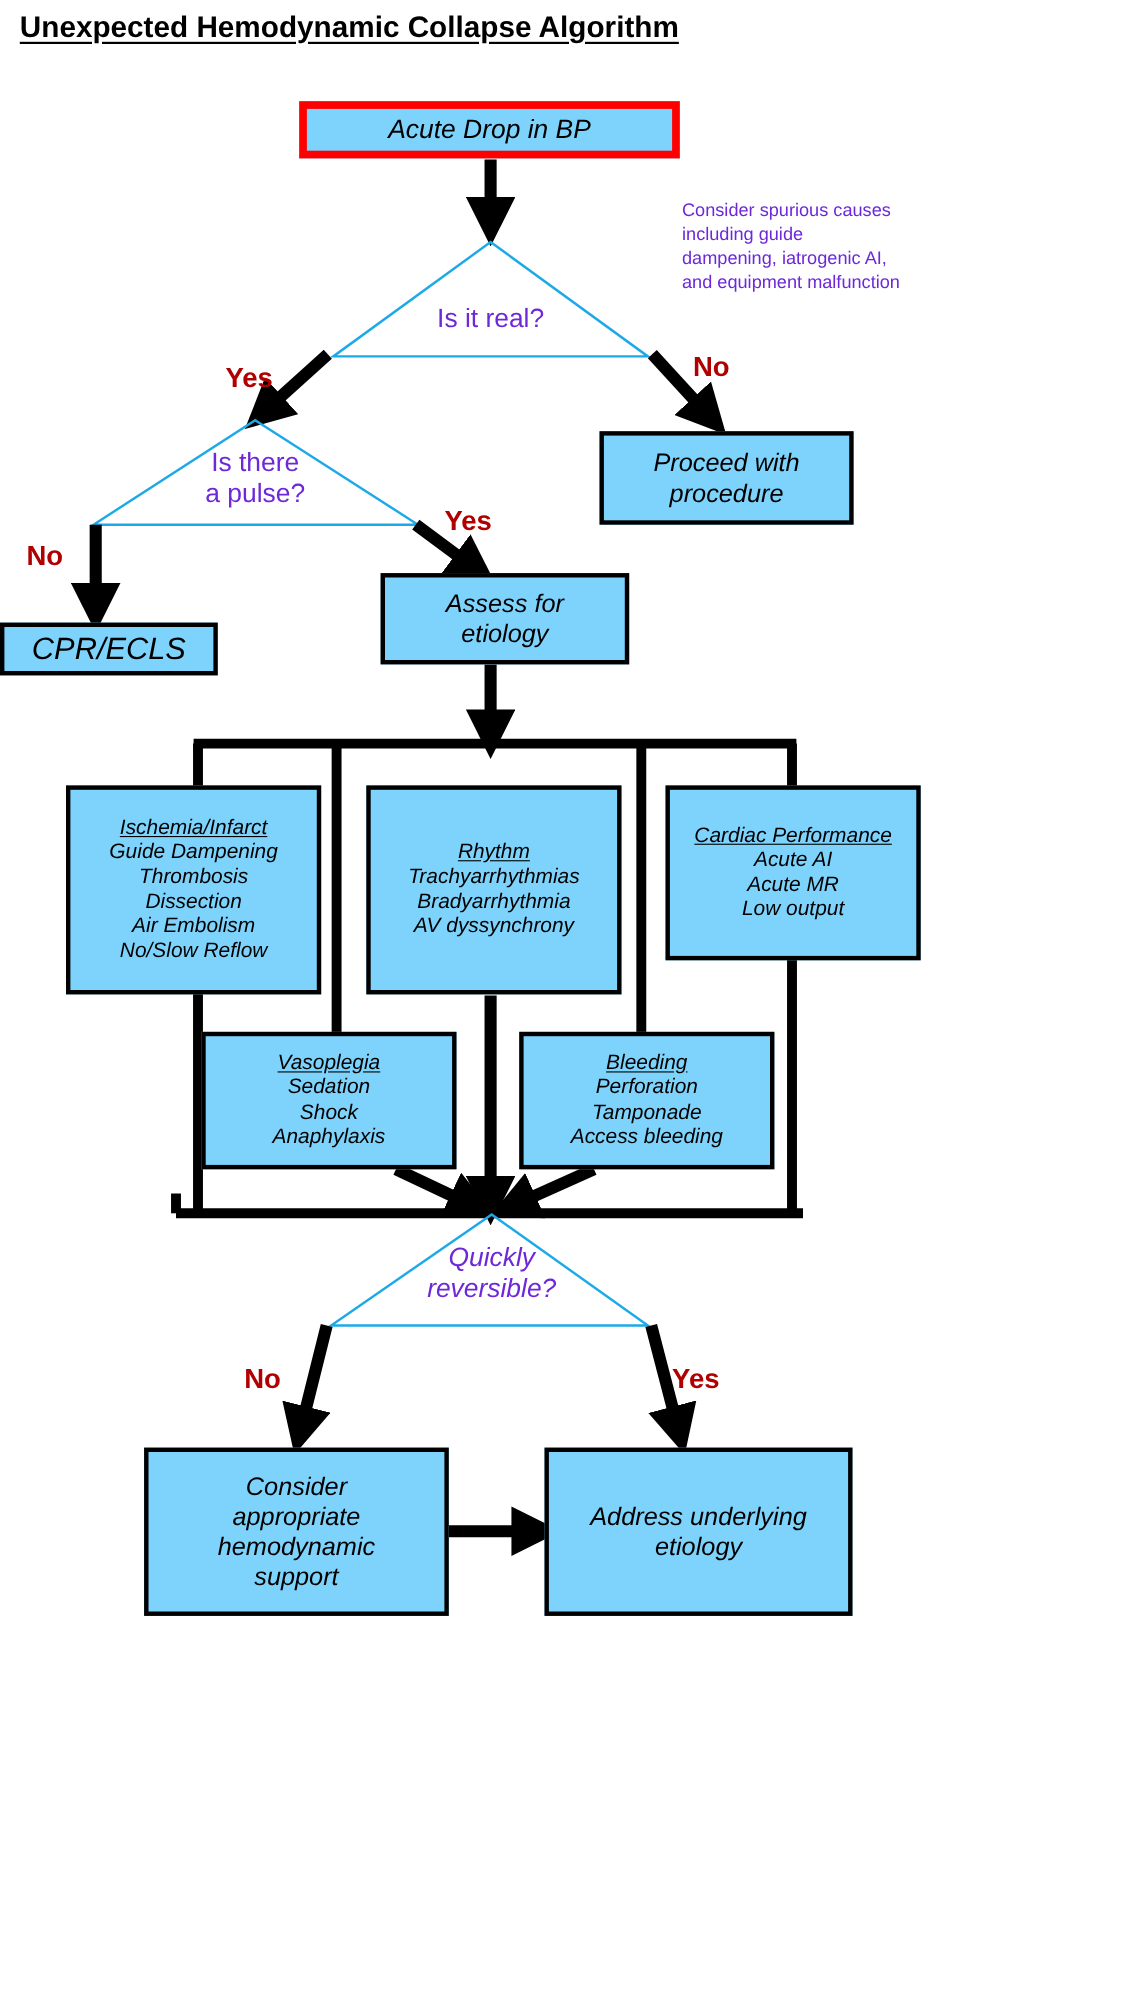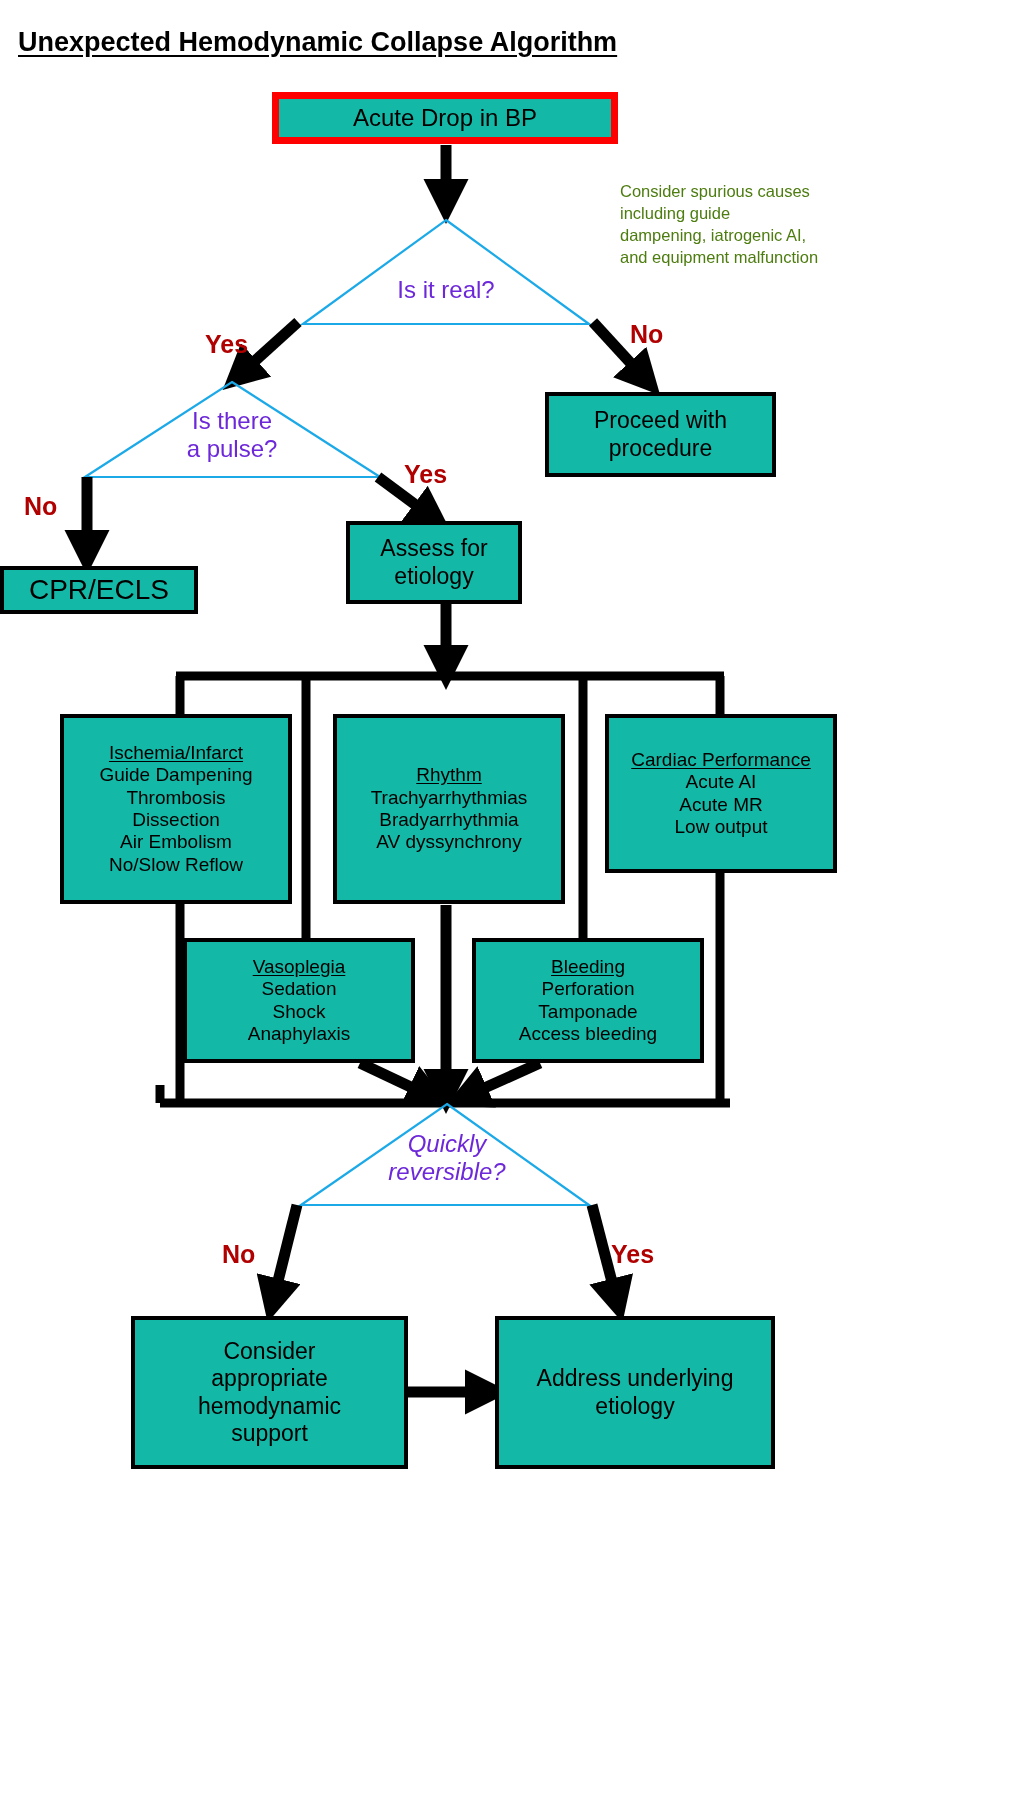--- a/index.html
+++ b/index.html
@@ -5,44 +5,43 @@
   html,body{margin:0;padding:0;background:#ffffff;}
   body{width:1024px;height:1820px;position:relative;font-family:"Liberation Sans",sans-serif;color:#000;}
   #stage{position:relative;width:1024px;height:1820px;overflow:hidden;}
   svg#wires{position:absolute;left:0;top:0;width:1024px;height:1820px;}
 
   .title{
     position:absolute;left:18px;top:10px;
     font-size:27px;font-weight:bold;letter-spacing:0px;
     text-decoration:underline;text-underline-offset:4px;
     white-space:nowrap;
-    margin-top:17px;
   }
 
   .box{
-    position:absolute;background:#14b8a6;border:4px solid #000;
+    position:absolute;background:#7dd3fc;border:4px solid #000;
     display:flex;flex-direction:column;align-items:center;justify-content:center;
-    text-align:center;line-height:1.18;box-sizing:border-box;
+    text-align:center;line-height:1.18;box-sizing:border-box;font-style:italic;
   }
   .box.red{border:7px solid #ff0000;}
 
   .box .hd{font-weight:400;text-decoration:underline;text-underline-offset:2px;}
   .box .ln{font-weight:400;}
 
   .dec-label{
     position:absolute;text-align:center;line-height:1.18;
     font-size:24px;color:#6d28d9;white-space:nowrap;
   }
 
   .edge-label{
     position:absolute;color:#b00000;font-size:25px;font-weight:bold;white-space:nowrap;
   }
 
   .note{
-    position:absolute;font-size:16.5px;line-height:1.33;color:#4d7c0f;
+    position:absolute;font-size:16.5px;line-height:1.33;color:#6d28d9;
     width:200px;
   }
 </style>
 </head>
 <body>
 
 <div id="stage">
 
   <div class="title">Unexpected Hemodynamic Collapse Algorithm</div>
 
@@ -116,21 +115,21 @@
     <div>a pulse?</div>
   </div>
 
   <div class="edge-label" style="left:24px;top:492px;">No</div>
   <div class="edge-label" style="left:404px;top:460px;">Yes</div>
 
   <div class="box" style="left:0px;top:566px;width:198px;height:48px;font-size:28px;">
     <span class="ln">CPR/ECLS</span>
   </div>
 
-  <div class="box" style="left:346px;top:521px;width:176px;height:83px;font-size:23px;">
+  <div class="box" style="left:346px;top:521px;width:226px;height:83px;font-size:23px;">
     <span class="ln">Assess for</span>
     <span class="ln">etiology</span>
   </div>
 
   <div class="box" style="left:60px;top:714px;width:232px;height:190px;font-size:19px;">
     <span class="hd">Ischemia/Infarct</span>
     <span class="ln">Guide Dampening</span>
     <span class="ln">Thrombosis</span>
     <span class="ln">Dissection</span>
     <span class="ln">Air Embolism</span>

